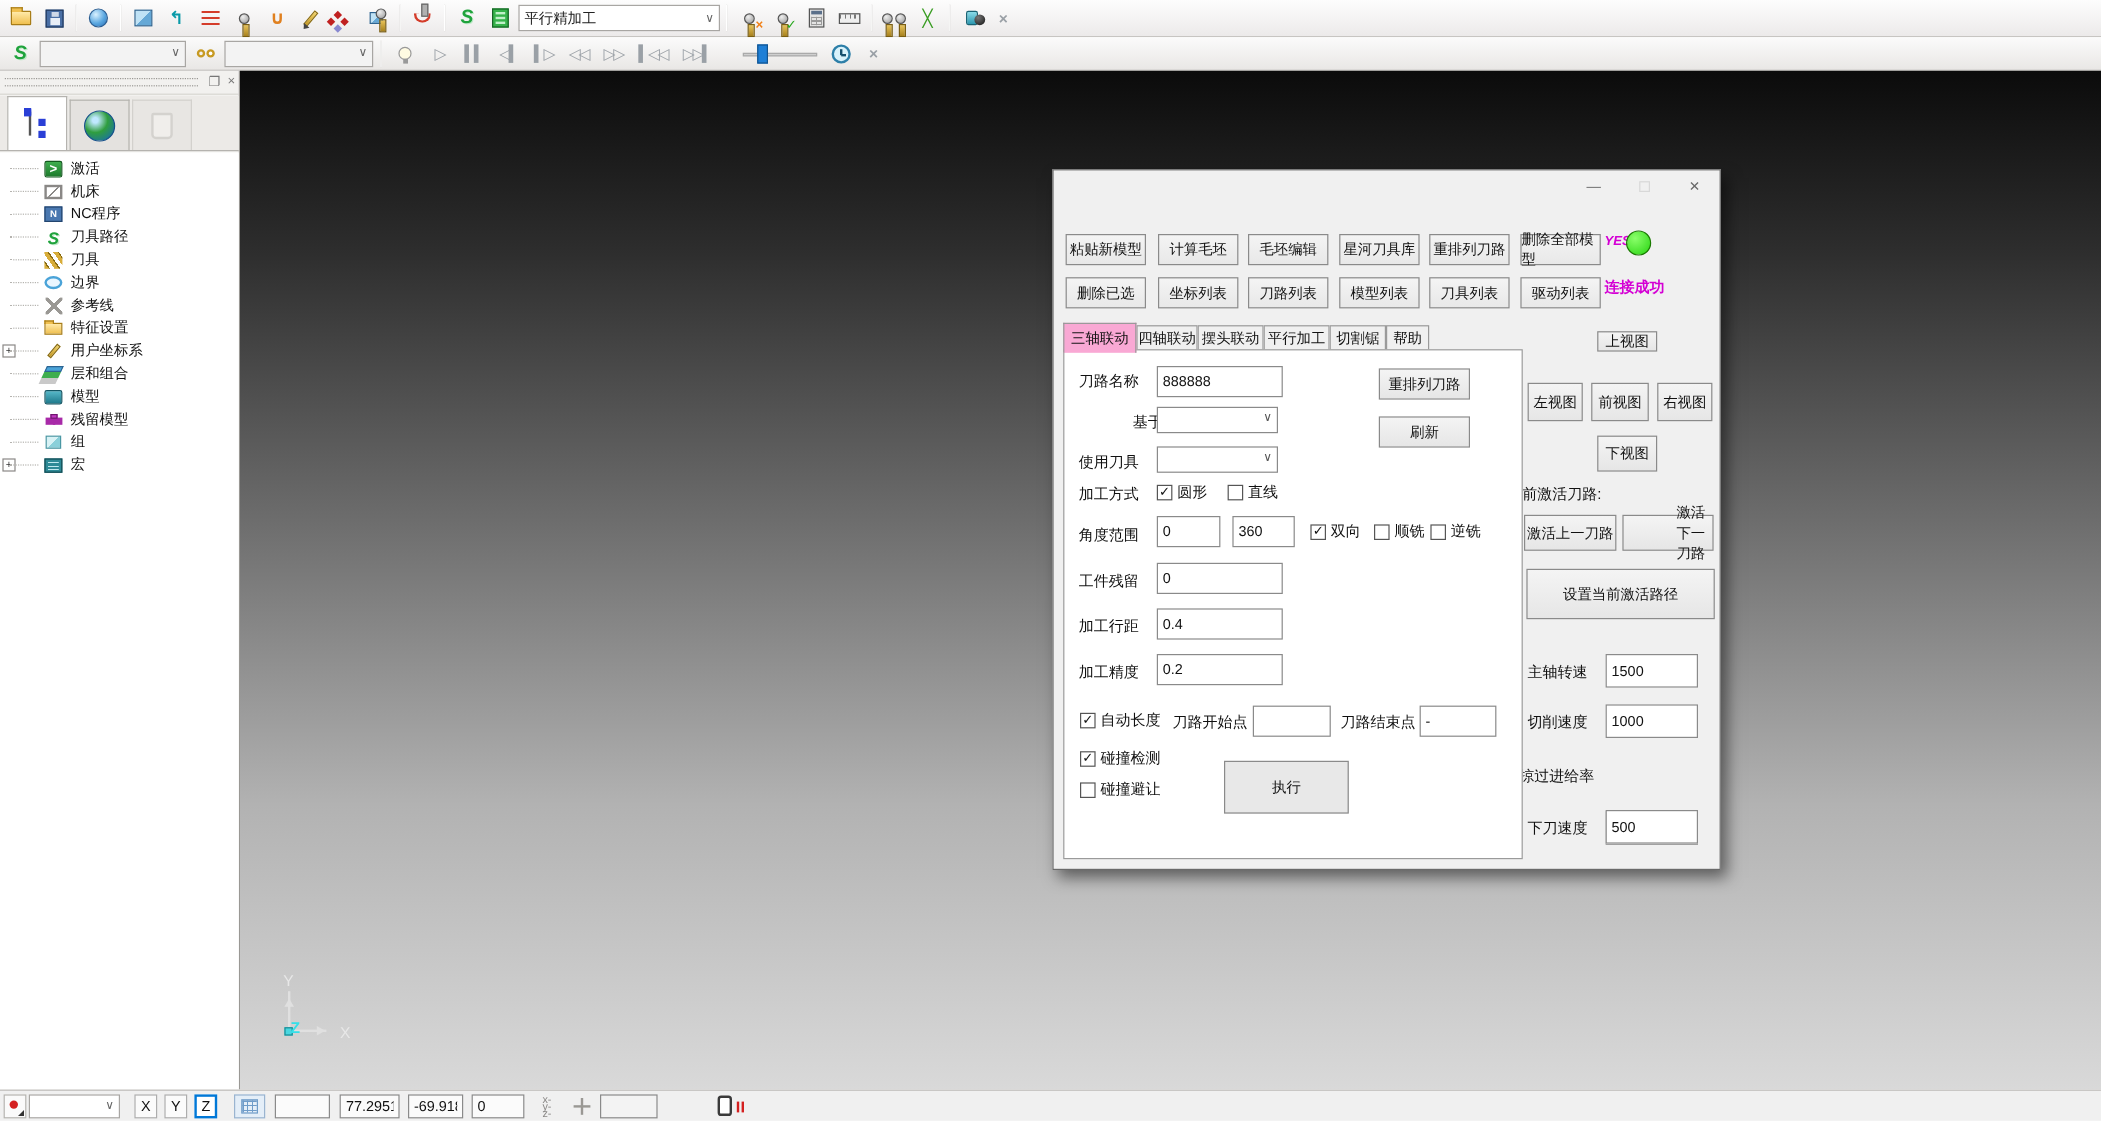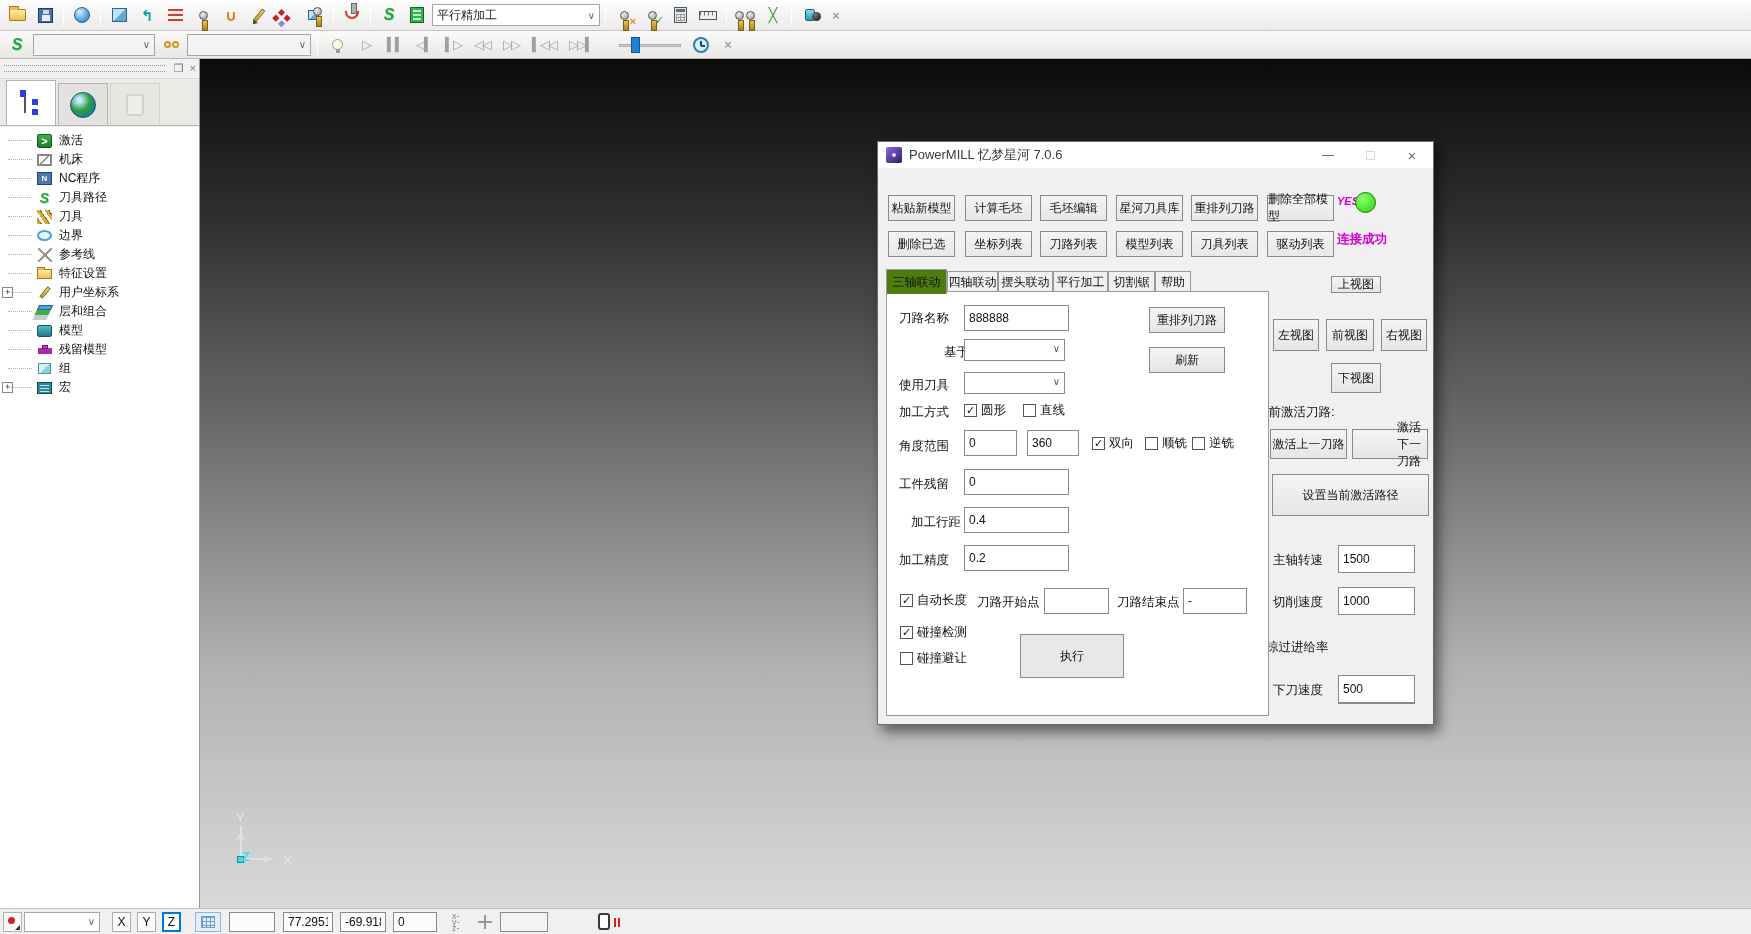--- a/index.html
+++ b/index.html
@@ -166,21 +166,21 @@
 
   .dbtn { position:absolute; height:26px; width:67px; background:linear-gradient(#f4f4f4,#e8e8e8);
     border:1px solid #8a8a8a; font-size:12px; display:flex; align-items:center; justify-content:center; color:#111; }
   #yes-flag { position:absolute; left:459px; top:53px; color:#d400d4; font-weight:bold; font-size:11px; font-style:italic; }
   #conn-dot { position:absolute; left:477px; top:50px; width:21px; height:21px; border-radius:50%;
     background:radial-gradient(circle at 35% 30%,#8aff6a,#28d411); border:1px solid #1a7a00; }
   #conn-status { position:absolute; left:459px; top:89px; color:#d400d4; font-weight:bold; font-size:12.5px; }
 
   .dtab { position:absolute; top:129px; height:22px; background:#f0f0f0; border:1px solid #9a9a9a;
     display:flex; align-items:center; justify-content:center; font-size:12px; color:#111; }
-  .dtab.active { top:127px; height:25px; background:#4d7c0f; border-bottom:none; z-index:3;font-family:Liberation Serif, serif; }
+  .dtab.active { top:127px; height:25px; background:#f9a8d4; border-bottom:none; z-index:3;font-family:Liberation Serif, serif; }
   #tabpage { position:absolute; left:8px; top:149px; width:383px; height:425px; background:#fff;
     border:1px solid #9a9a9a; z-index:2; }
 
   .flabel { position:absolute; font-size:12.5px; color:#111; }
   .txt { position:absolute; border:1px solid #8a8a8a; background:#fff; font-size:12px;
     padding:0 4px; font-family:"Liberation Sans","DejaVu Sans",sans-serif; color:#111; }
   .fcombo { position:absolute; border:1px solid #8a8a8a; background:#fff; }
   .fcombo .arrow { position:absolute; right:4px; top:3px; color:#555; font-size:10px; }
   .fbtn { position:absolute; background:linear-gradient(#f4f4f4,#e6e6e6); border:1px solid #8a8a8a;
     display:flex; align-items:center; justify-content:center; font-size:12px; color:#111; }
@@ -494,24 +494,20 @@
       <span class="vhead"></span>
     <span class="hline"></span>
       <span class="hhead"></span>
     <span class="osq"></span>
     <span class="zlab">Z</span>
     <span class="xlab">X</span>
   </div>
 </div>
 
 <div id="dialog">
-  <div id="dlg-titlebar">
-    <span id="dlg-appicon"></span>
-    <span id="dlg-title">PowerMILL 忆梦星河  7.0.6</span>
-  </div>
   <div id="dlg-controls">
     <span class="wctl">—</span>
     <span class="wctl">
         <span class="maxbox"></span>
       </span>
     <span class="wctl" style="font-size:15px;">×</span>
   </div>
 
   <div class="dbtn" style="left:10px;top:53px;">粘贴新模型</div>
   <div class="dbtn" style="left:87px;top:53px;">计算毛坯</div>
@@ -575,21 +571,21 @@
         <span>顺铣</span>
       </span>
     <span class="cbrow" style="left:305px;top:143px;">
         <span class="cbbox"></span>
         <span>逆铣</span>
       </span>
 
     <span class="flabel" style="left:12px;top:184px;">工件残留</span>
     <input class="txt" style="left: 77px; top: 177px; width: 105px; height: 26px;" value="0">
 
-    <span class="flabel" style="left:24px;top:222px;">加工行距</span>
+    <span class="flabel" style="left:12px;top:222px;">加工行距</span>
     <input class="txt" style="left: 77px; top: 215px; width: 105px; height: 26px;" value="0.4">
 
     <span class="flabel" style="left:12px;top:260px;">加工精度</span>
     <input class="txt" style="left: 77px; top: 253px; width: 105px; height: 26px;" value="0.2">
 
     <span class="cbrow" style="left:13px;top:300px;">
         <span class="cbbox">✓</span>
         <span>自动长度</span>
       </span>
     <span class="flabel" style="left:90px;top:302px;">刀路开始点</span>

